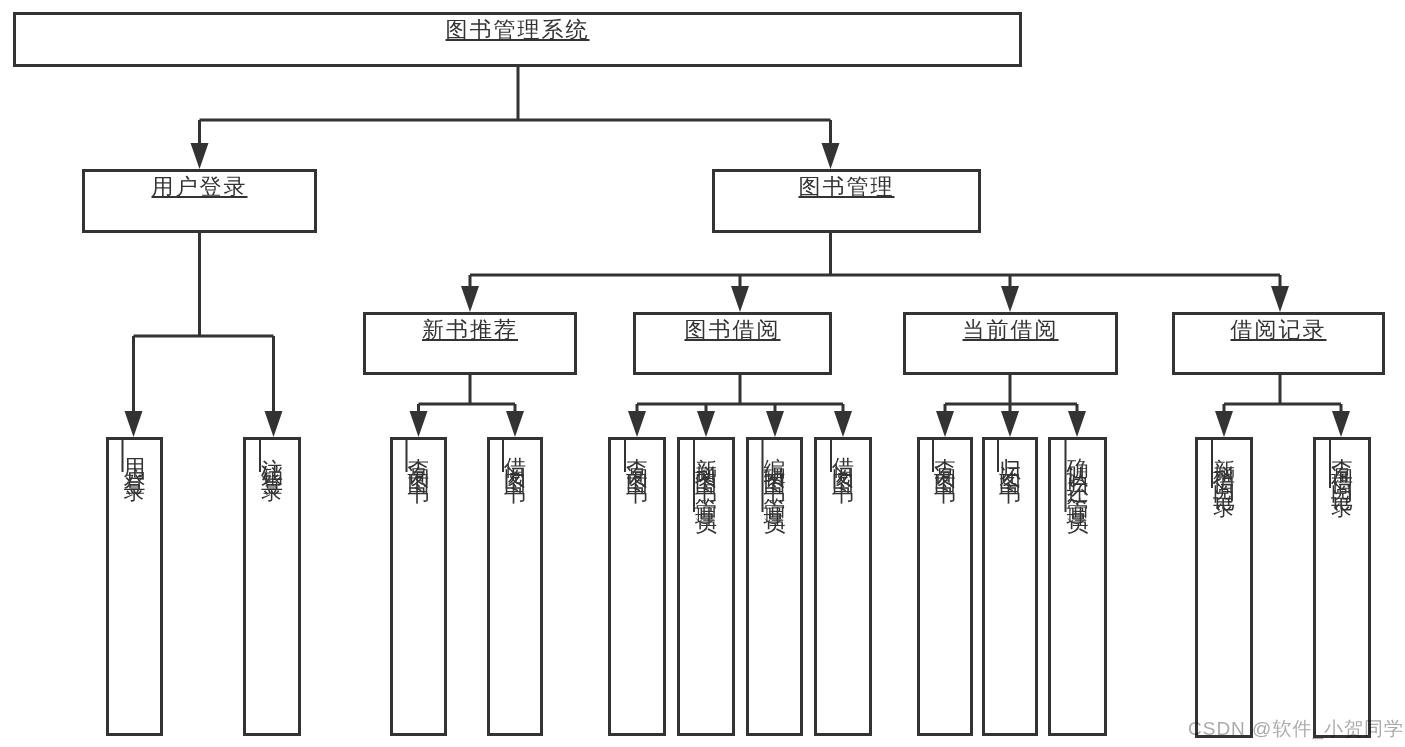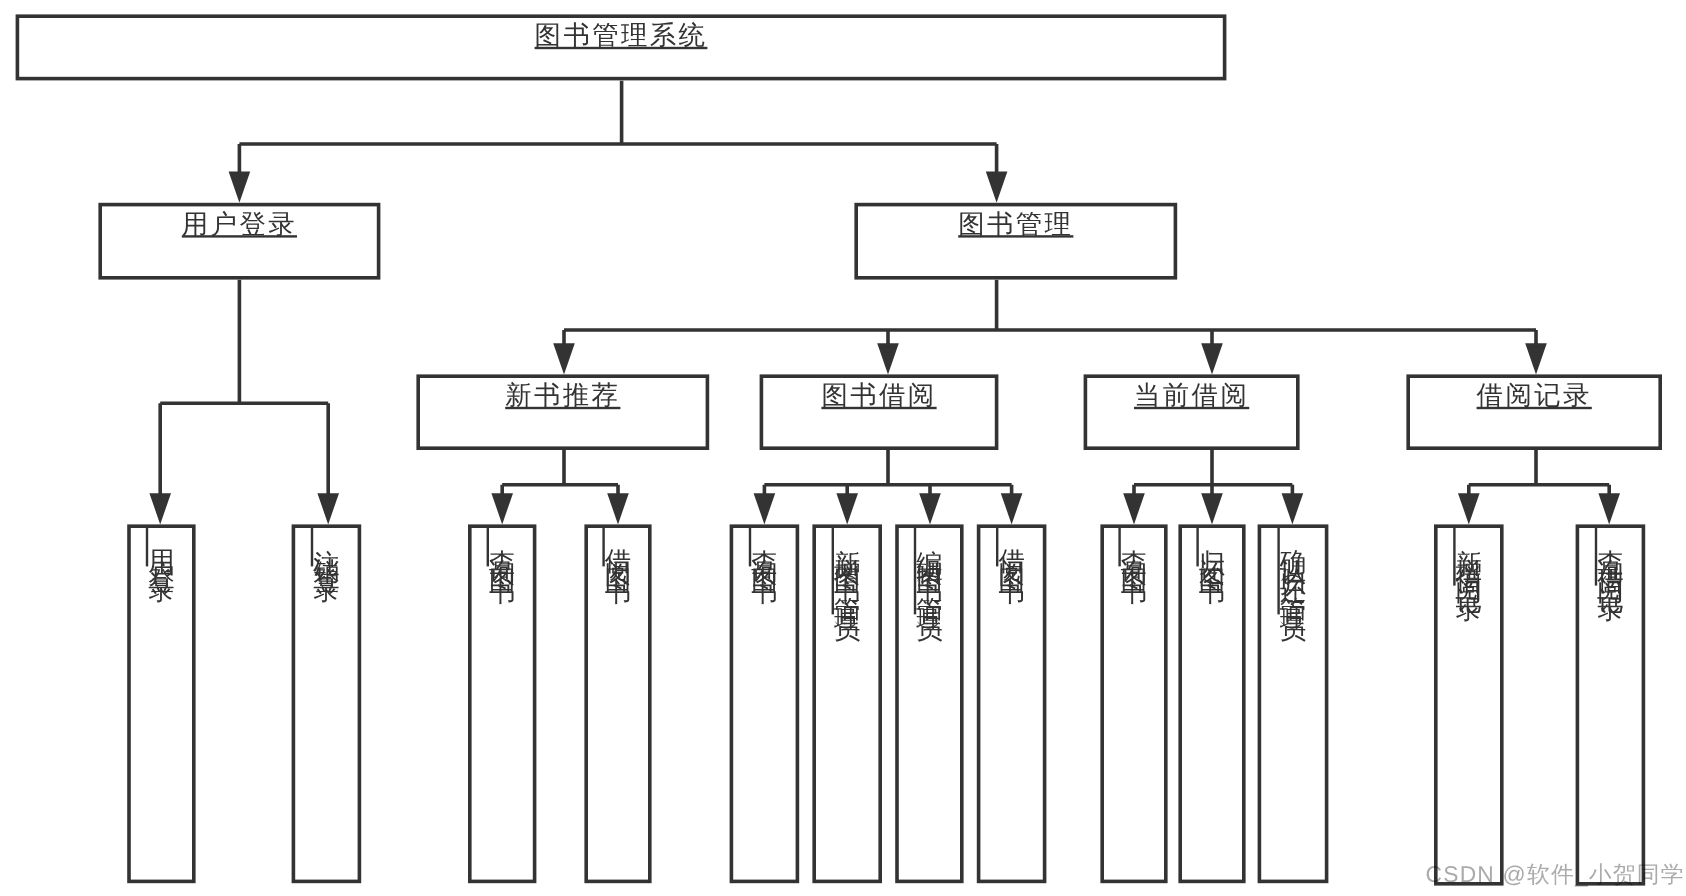--- a/index.html
+++ b/index.html
@@ -98,27 +98,27 @@
     <span class="h-label">图书管理系统</span>
   </div>
 
   <div class="node" style="left:82px;top:169px;width:235px;height:64px;">
     <span class="h-label">用户登录</span>
   </div>
   <div class="node" style="left:712px;top:169px;width:269px;height:64px;">
     <span class="h-label">图书管理</span>
   </div>
 
-  <div class="node" style="left:347px;top:312px;width:244px;height:63px;">
+  <div class="node" style="left:363px;top:312px;width:214px;height:63px;">
     <span class="h-label">新书推荐</span>
   </div>
   <div class="node" style="left:633px;top:312px;width:199px;height:63px;">
     <span class="h-label">图书借阅</span>
   </div>
-  <div class="node" style="left:903px;top:312px;width:180px;height:63px;">
+  <div class="node" style="left:903px;top:312px;width:215px;height:63px;">
     <span class="h-label">当前借阅</span>
   </div>
   <div class="node" style="left:1172px;top:312px;width:213px;height:63px;">
     <span class="h-label">借阅记录</span>
   </div>
 
   <div class="node" style="left:106px;top:437px;width:57px;height:299px;">
     <span class="v-label">用户登录</span>
   </div>
   <div class="node" style="left:243px;top:437px;width:58px;height:299px;">

